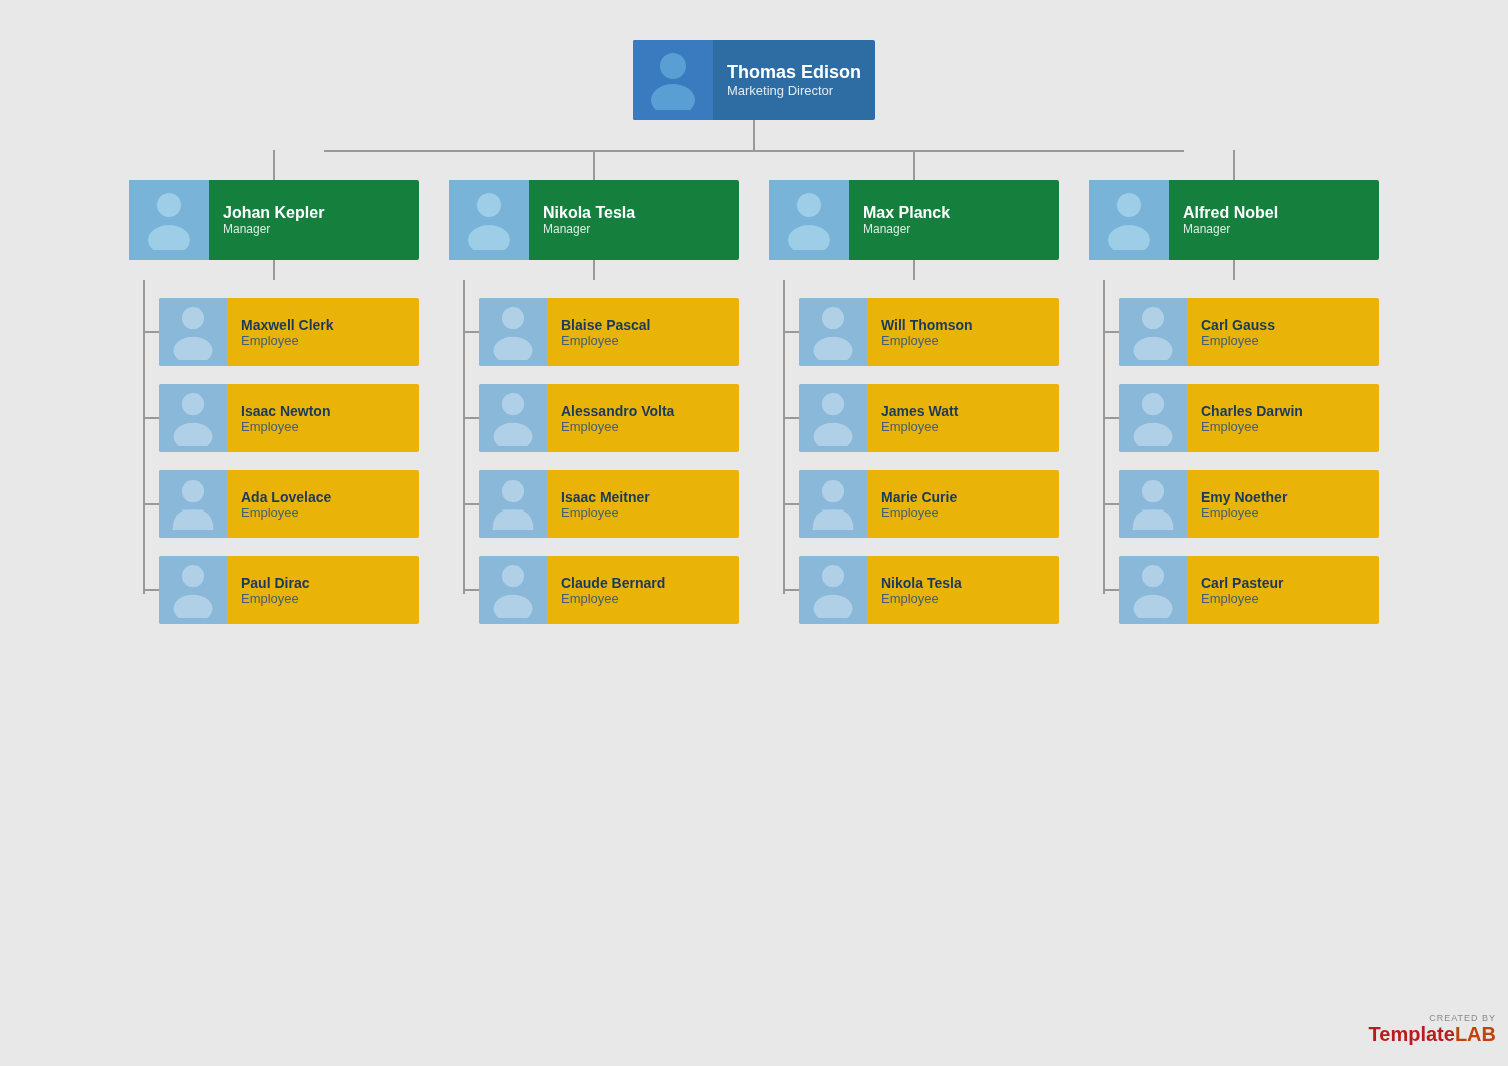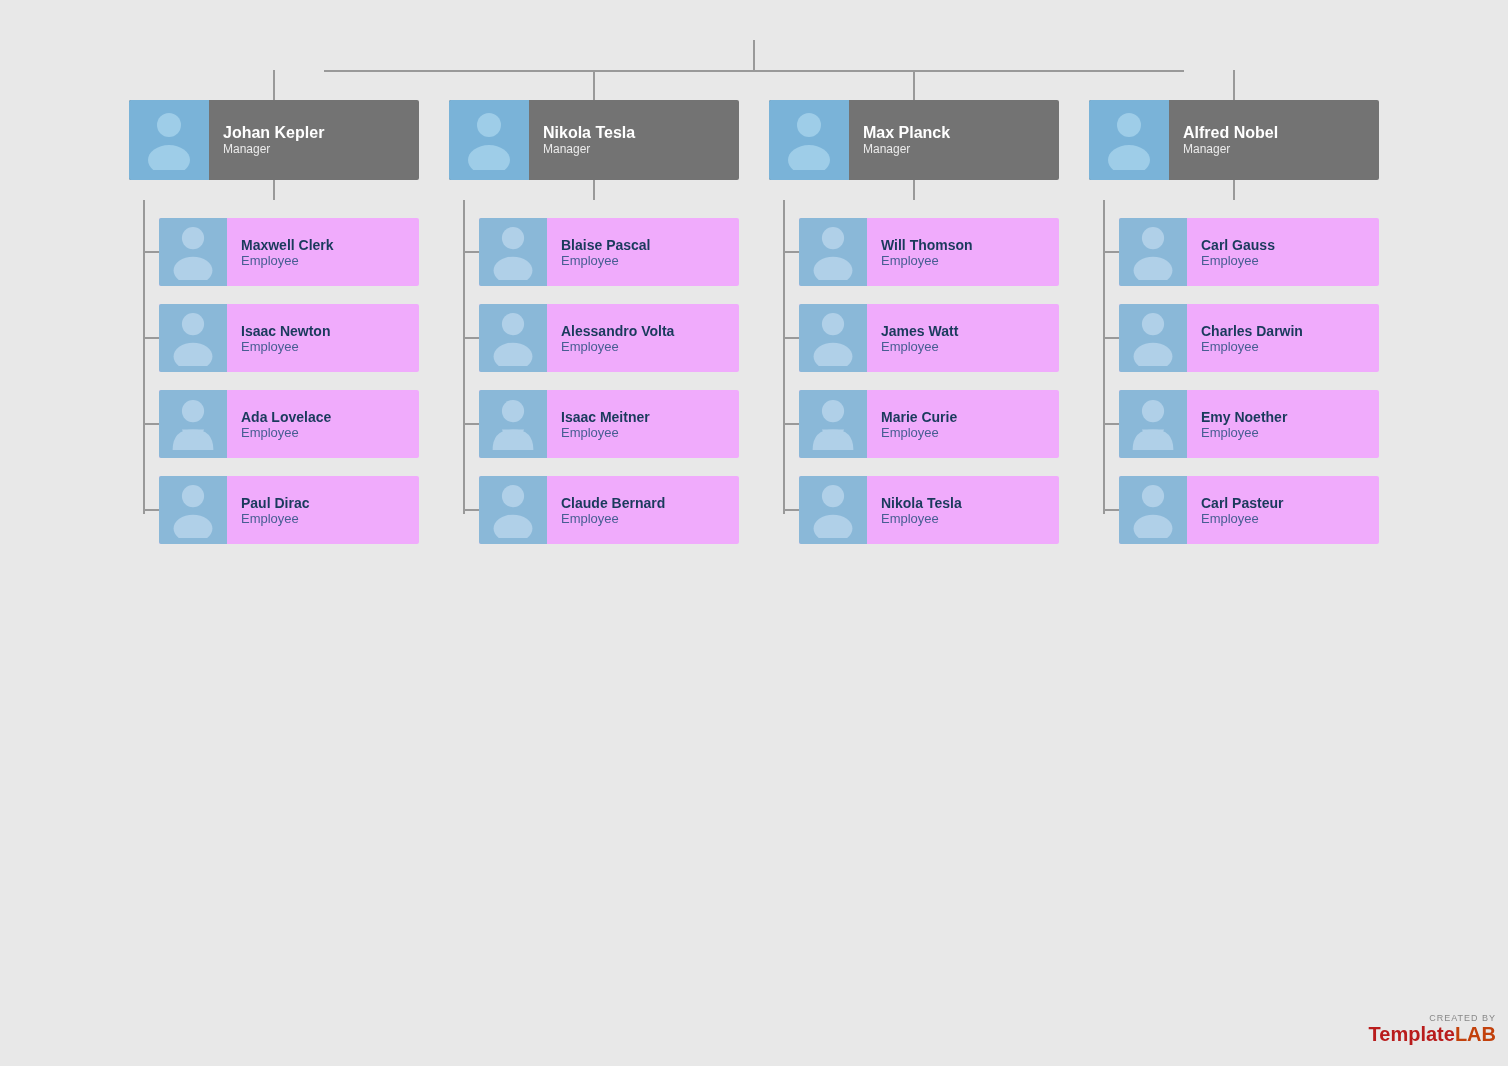--- a/index.html
+++ b/index.html
@@ -44,21 +44,21 @@
       overflow: hidden;
       position: relative;
     }
 
     .node-card.manager-dark {
       background: #2e6da4;
       color: white;
     }
 
     .node-card.manager-light {
-      background: #737373;
+      background: #15803d;
       color: white;
     }
 
     .node-avatar {
       width: 72px;
       height: 72px;
       background: #7ab3d8;
       display: flex;
       align-items: center;
       justify-content: center;
@@ -247,20 +247,34 @@
 
     .watermark-brand span {
       color: #b91c1c;
     }
   </style>
 </head>
 <body>
 
 <div class="org-chart">
 
+  <div class="root-level">
+    <div class="node-card manager-dark root-card">
+      <div class="node-avatar dark-bg">
+        <svg class="avatar-svg" viewBox="0 0 54 60" fill="none" xmlns="http://www.w3.org/2000/svg">
+          <circle cx="27" cy="16" r="13" fill="#5a9fd4"></circle>
+          <ellipse cx="27" cy="50" rx="22" ry="16" fill="#5a9fd4"></ellipse>
+        </svg>
+      </div>
+      <div class="node-text">
+        <span class="node-name">Thomas Edison</span>
+        <span class="node-role">Marketing Director</span>
+      </div>
+    </div>
+  </div>
 
   <div class="connector-root-to-managers"></div>
 
   <div class="managers-level" id="managers-level">
   <div class="manager-column">
         <div class="manager-card-wrapper">
           <div class="node-card manager-card manager-light" style="width: 100%;">
       <div class="node-avatar light-bg">
         <svg class="avatar-svg" viewBox="0 0 54 60" fill="none" xmlns="http://www.w3.org/2000/svg">
       <circle cx="27" cy="15" r="12" fill="#9ecde8"></circle>
@@ -567,21 +581,21 @@
 
 <div class="watermark">
   <span class="watermark-created">CREATED BY</span>
   <span class="watermark-brand">
     <span>Template</span><span style="color:#c2410c">LAB</span>
   </span>
 </div>
 
 <style>
   .employee-card-style {
-    background: #f0abfc;
+    background: #eab308;
     color: #1a3a5c;
     display: flex;
     align-items: center;
     border-radius: 2px;
     overflow: hidden;
     width: 100%;
   }
   .employee-card-style .node-avatar {
     width: 68px;
     height: 68px;

